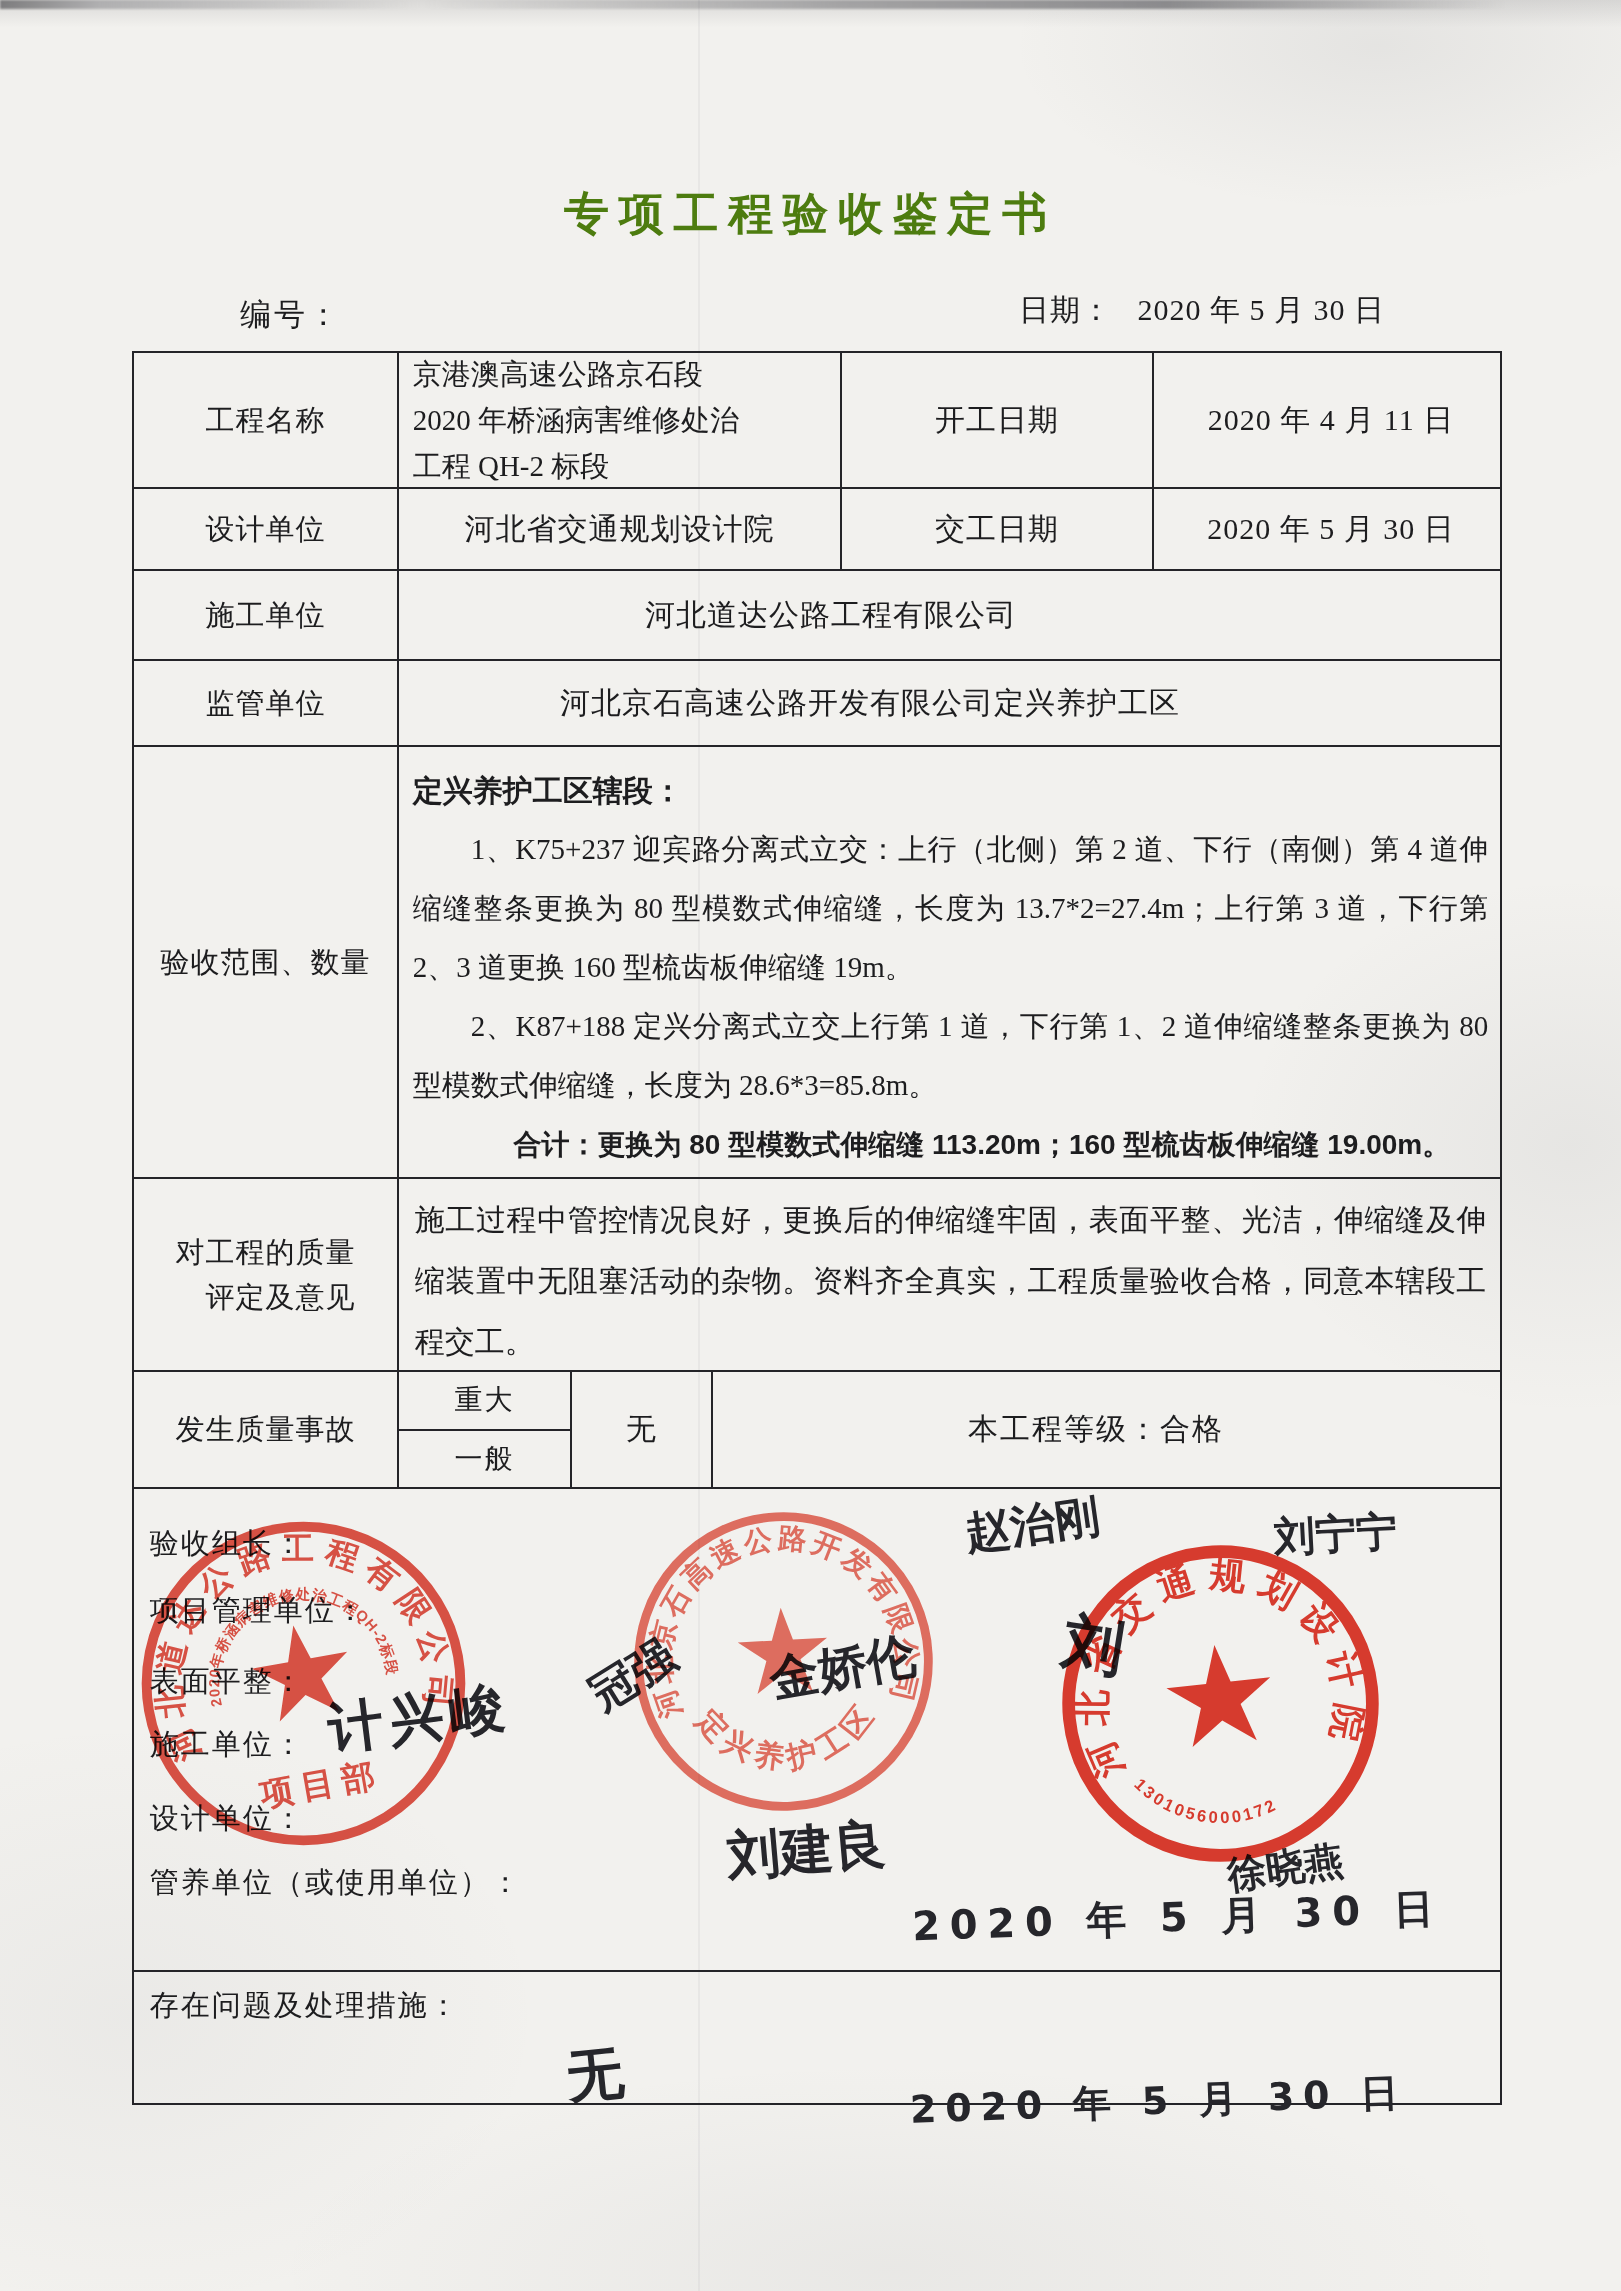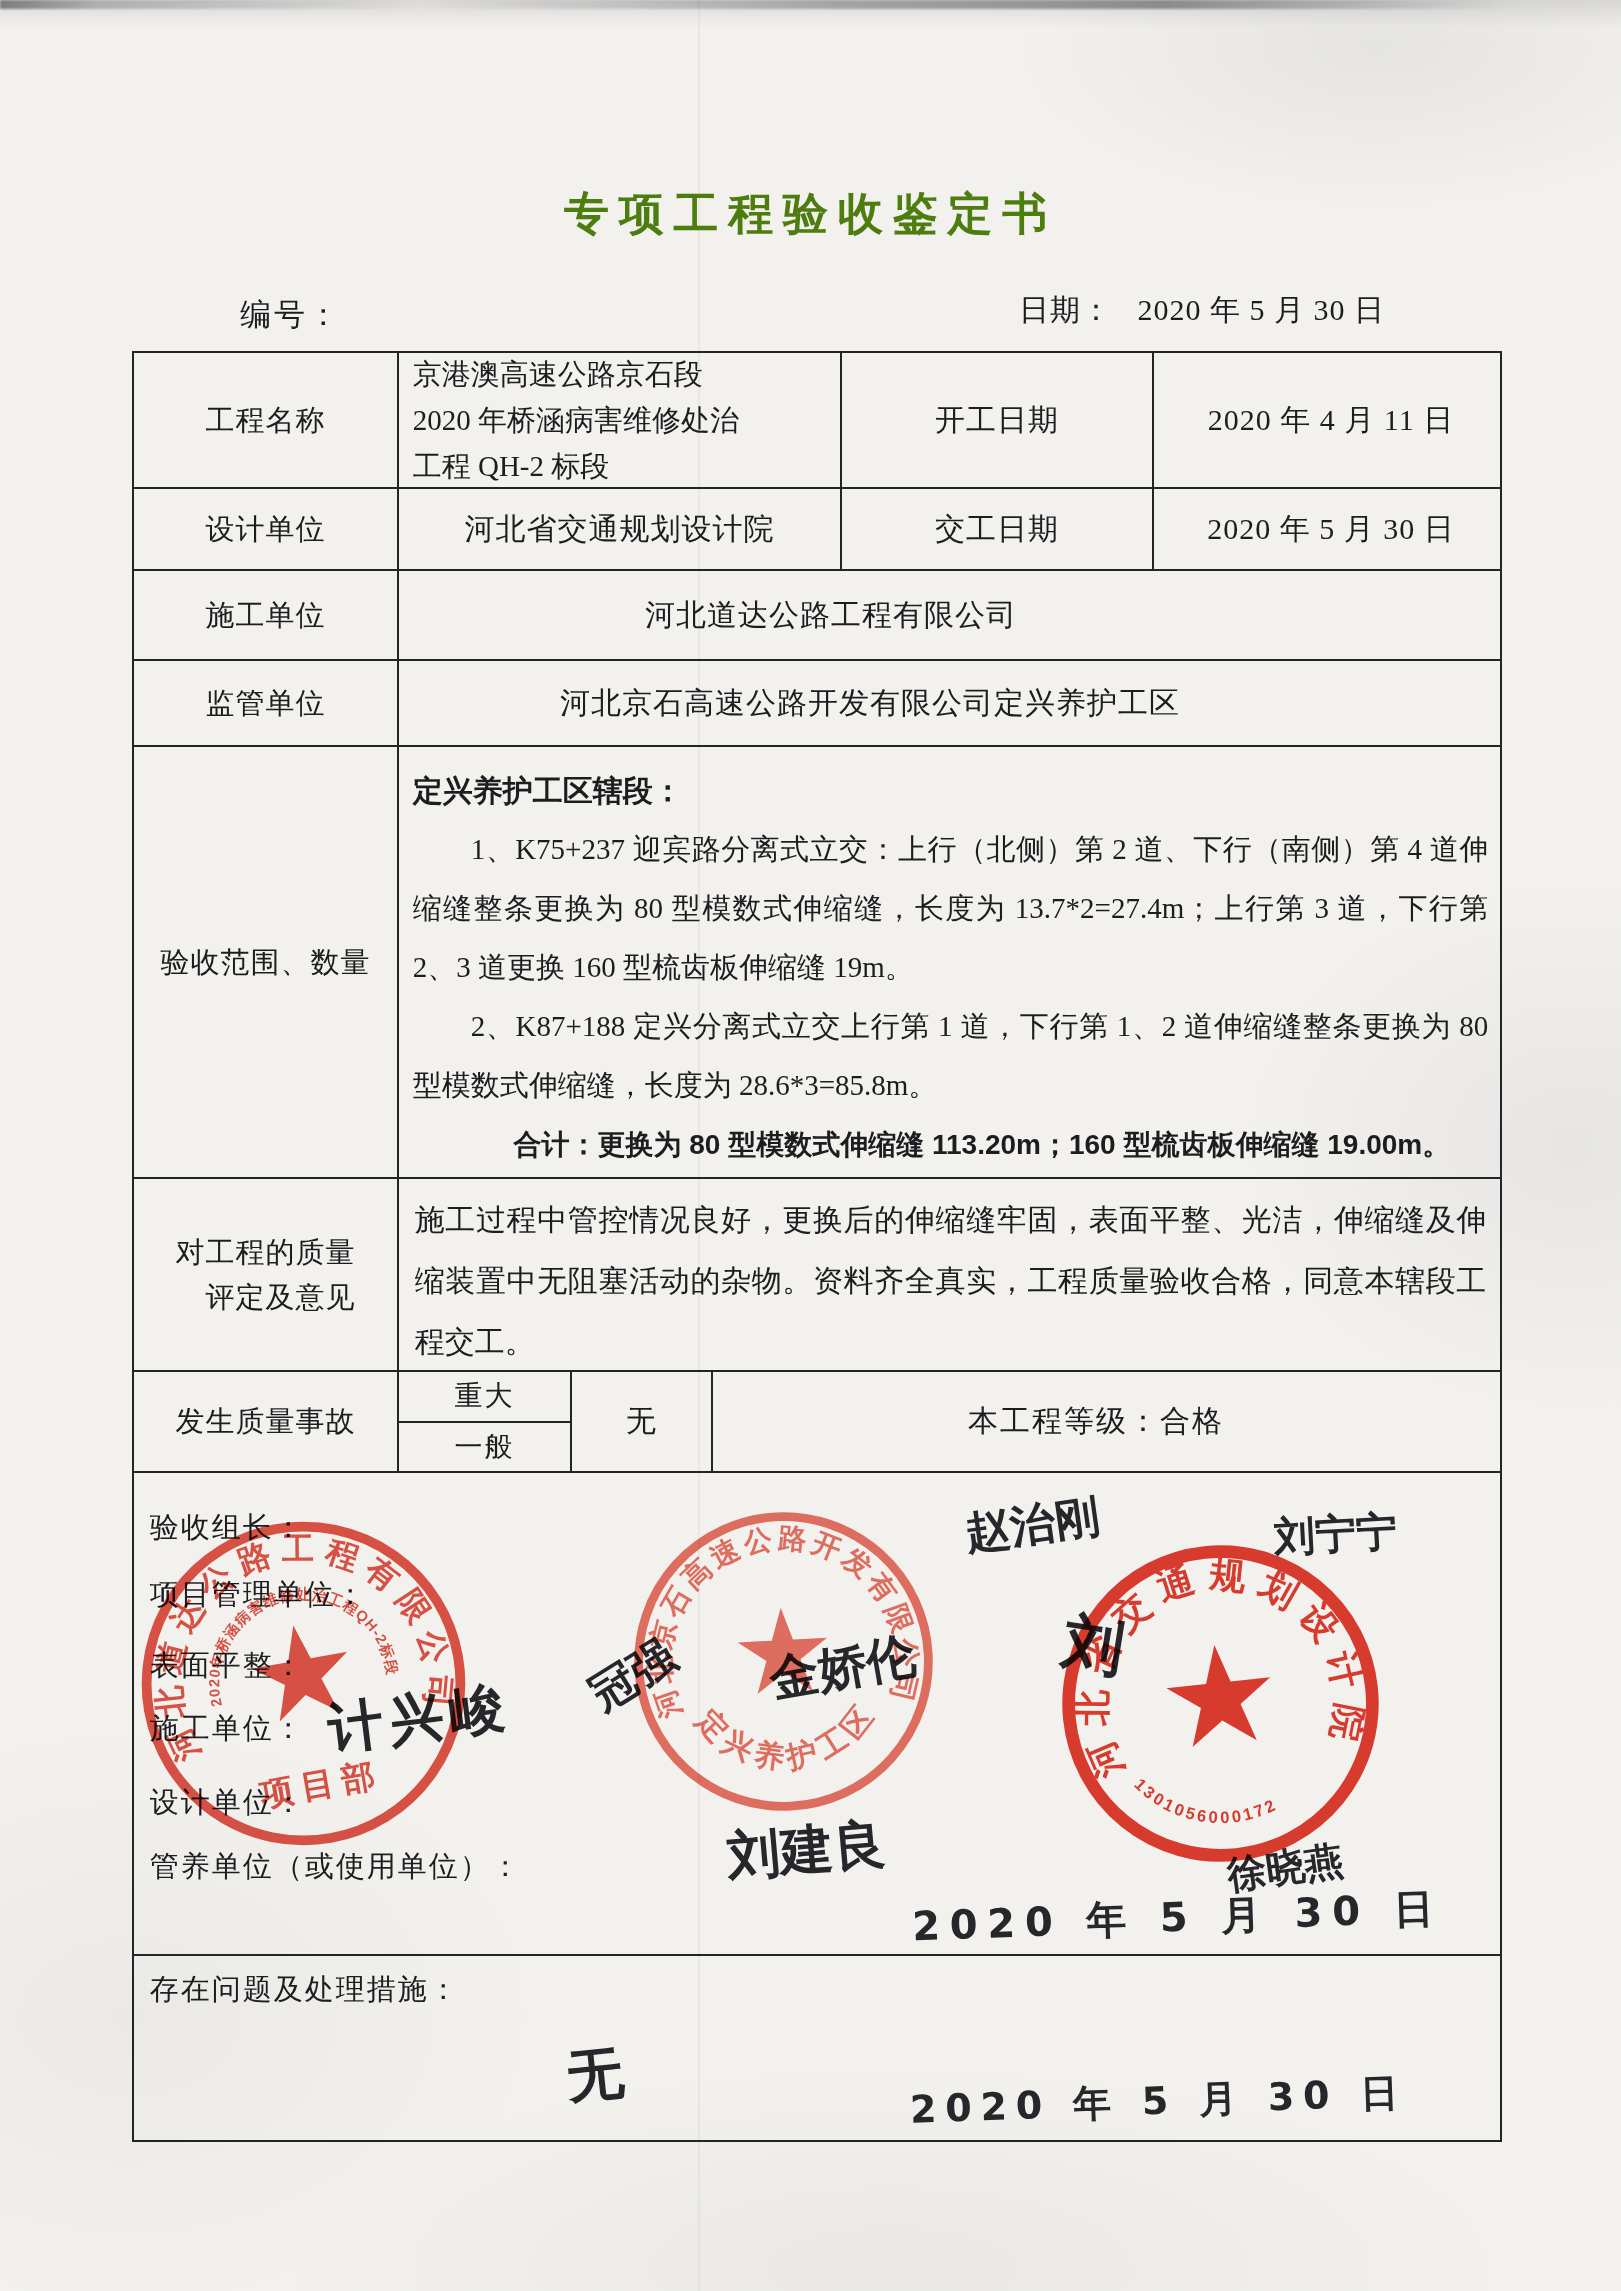--- a/index.html
+++ b/index.html
@@ -126,21 +126,21 @@
         <p class="total">合计：更换为 80 型模数式伸缩缝 113.20m；160 型梳齿板伸缩缝 19.00m。</p>
       </div>
     </div>
 
     <div class="trow" style="height:193px">
       <div class="cell lab w-label">对工程的质量
 评定及意见</div>
       <div class="cell w-rest quality-cell">施工过程中管控情况良好，更换后的伸缩缝牢固，表面平整、光洁，伸缩缝及伸缩装置中无阻塞活动的杂物。资料齐全真实，工程质量验收合格，同意本辖段工程交工。</div>
     </div>
 
-    <div class="trow" style="height:101px">
+    <div class="trow" style="height:117px">
       <div class="cell lab w-label">发生质量事故</div>
       <div class="cell w-acc1 acc-sub">
         <div class="half">重大</div>
         <div class="half">一般</div>
       </div>
       <div class="cell cen w-acc2">无</div>
       <div class="cell w-rest">
         <div class="grade">本工程等级：合格</div>
       </div>
     </div>
@@ -149,21 +149,21 @@
       <div class="cell w-rest sig-cell">
         <div class="sig-label" style="top:35px">验收组长：</div>
         <div class="sig-label" style="top:102px">项目管理单位：</div>
         <div class="sig-label" style="top:173px">表面平整：</div>
         <div class="sig-label" style="top:236px">施工单位：</div>
         <div class="sig-label" style="top:310px">设计单位：</div>
         <div class="sig-label" style="top:374px">管养单位（或使用单位）：</div>
       </div>
     </div>
 
-    <div class="trow" style="height:184px">
+    <div class="trow" style="height:131px">
       <div class="cell w-rest" style="padding:13.7px 0 0 15.7px;font-size:29px;letter-spacing:2px">存在问题及处理措施：</div>
     </div>
   </div>
 
   <span class="hw" style="left:965px;top:1495px;font-size:45px;transform:rotate(-8deg)">赵治刚</span>
   <span class="hw" style="left:1274px;top:1507px;font-size:41px;transform:rotate(-3deg)">刘宁宁</span>
   <span class="hw" style="left:588px;top:1645px;font-size:45px;transform:rotate(-32deg)">冠强</span>
   <span class="hw" style="left:769px;top:1635px;font-size:49px;transform:rotate(-10deg)">金娇伦</span>
   <span class="hw" style="left:1063px;top:1605px;font-size:61px;transform:rotate(9deg)">刘</span>
   <span class="hw" style="left:328px;top:1682px;font-size:55px;transform:rotate(-7deg);letter-spacing:5.9px">计兴峻</span>

